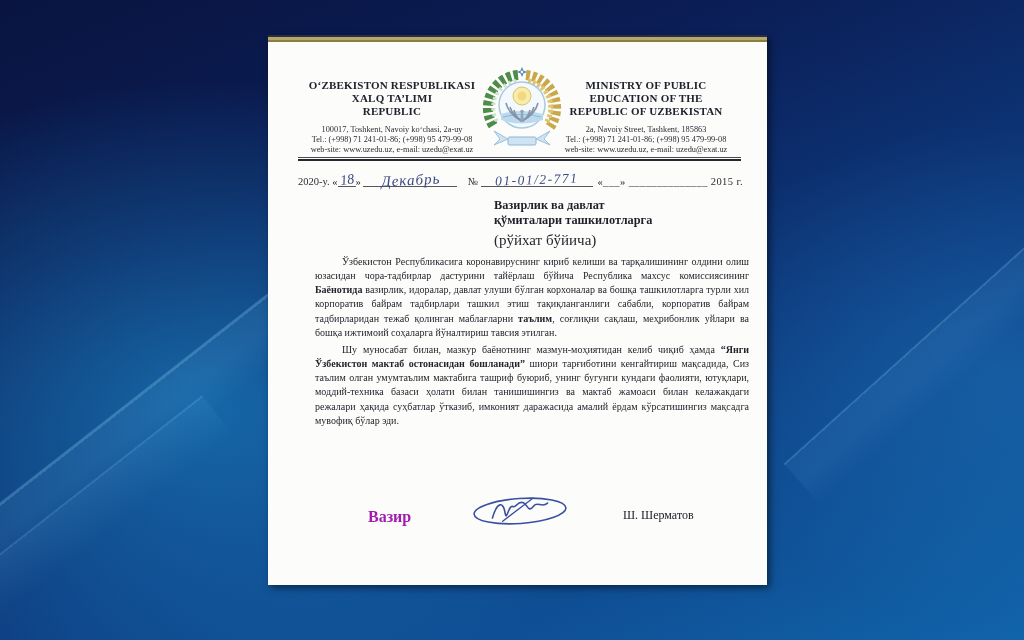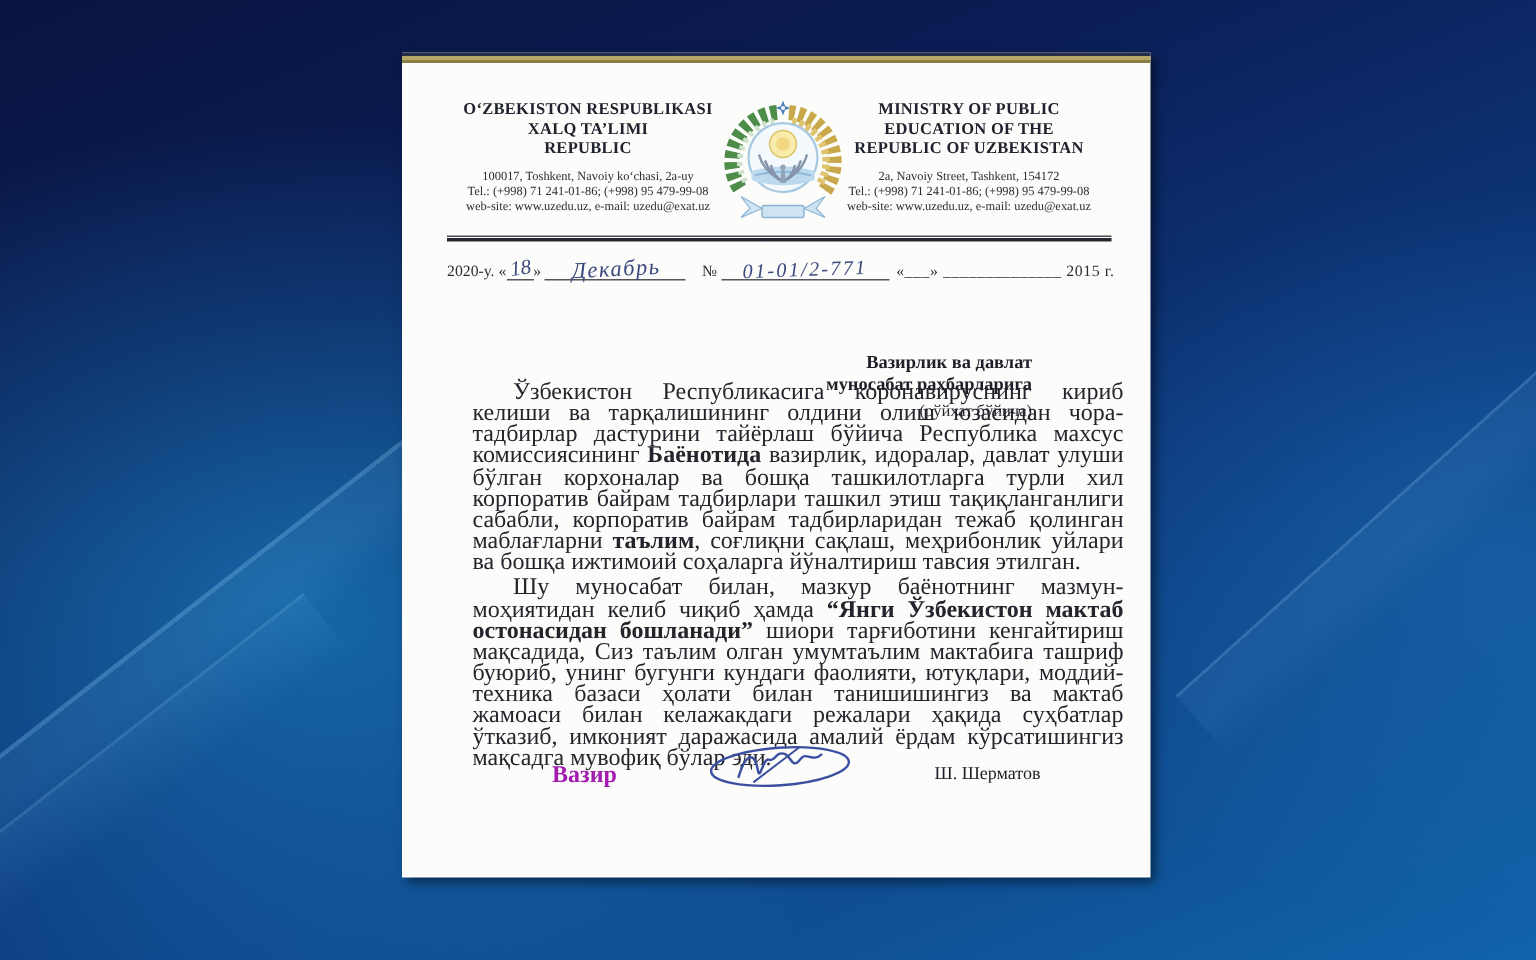--- a/index.html
+++ b/index.html
@@ -20,47 +20,47 @@
     background:linear-gradient(180deg,rgba(160,220,255,.22) 0 2px,rgba(130,195,245,.08) 2px 26px,transparent 55px);}
 
   .page{
     position:absolute;left:268px;top:35px;width:499px;height:550px;
     background:#fcfcfa;box-shadow:3px 3px 7px rgba(0,0,0,.5);
     color:#23232c;
   }
   .topbar{position:absolute;top:0;left:0;right:0;height:7px;
     background:linear-gradient(180deg,#272e4c 0 30%,#b6a968 30% 72%,#8a7e45 72% 100%);}
 
-  .org{position:absolute;top:32px;width:196px;text-align:center;}
+  .org{position:absolute;top:44px;width:196px;text-align:center;}
   .org-left{left:26px;}
   .org-right{left:280px;}
   .org-title{font-weight:bold;font-size:11px;line-height:13px;color:#20222e;letter-spacing:.2px;}
   .org-addr{margin-top:7px;font-size:8.3px;line-height:10px;color:#2c2c35;}
 
   .emblem{position:absolute;left:212px;top:30px;}
 
   .rule{position:absolute;left:30px;right:26px;top:122px;height:4px;
     background:linear-gradient(180deg,#4a4a52 0 1px,transparent 1px 1.8px,#26262e 1.8px 100%);}
 
   .dl{position:absolute;left:30px;right:24px;top:133px;height:22px;font-size:10.5px;color:#2c2c35;}
   .dl-left{position:absolute;left:0;bottom:3px;white-space:nowrap;}
   .dl-mid{position:absolute;left:170px;bottom:3px;white-space:nowrap;}
   .dl-right{position:absolute;right:0;bottom:3px;white-space:nowrap;letter-spacing:.4px;}
   .blank{display:inline-block;border-bottom:1px solid #55555c;text-align:center;vertical-align:bottom;}
   .hw{font-style:italic;color:#3c4a80;display:inline-block;}
   .hw-day{font-size:14px;transform:rotate(-8deg) translateY(2px);}
   .hw-month{font-size:15px;letter-spacing:1px;transform:rotate(-3deg) translateY(3px);}
   .hw-num{font-size:13.5px;letter-spacing:1.5px;transform:rotate(-2deg) translateY(2px);}
 
-  .addressee{position:absolute;left:215px;top:163px;width:205px;text-align:right;margin-top:36px;}
+  .addressee{position:absolute;left:226px;top:163px;width:205px;text-align:left;}
   .addr-bold{font-weight:bold;font-size:12.3px;line-height:15px;color:#1f1f29;}
-  .addr-note{margin-top:4px;font-size:11px;color:#26262f;}
+  .addr-note{margin-top:4px;font-size:15px;color:#26262f;}
 
   .body{position:absolute;left:47px;top:220px;width:434px;
-    font-size:16px;line-height:14.15px;text-align:justify;color:#24242d;}
+    font-size:10px;line-height:14.15px;text-align:justify;color:#24242d;}
   .body p{margin:0;text-indent:27px;}
   .body p + p{margin-top:3px;}
   .b{font-weight:bold;}
 
   .sig-title{position:absolute;left:100px;top:473px;font-weight:bold;font-size:16px;color:#a21caf;}
   .sig-name{position:absolute;left:355px;top:473px;font-weight:normal;font-size:12px;color:#20202a;}
   .sig-mark{position:absolute;left:200px;top:457px;}
 </style>
 </head>
 <body>
@@ -123,41 +123,41 @@
       <path d="M56,74 L70,66 L64,74 L70,80 Z" fill="#cfe4f2" stroke="#8db4d4" stroke-width="0.8"></path>
     </svg>
 
     <div class="org org-right">
       <div class="org-title">
         <div>MINISTRY OF PUBLIC</div>
         <div>EDUCATION OF THE</div>
         <div>REPUBLIC OF UZBEKISTAN</div>
       </div>
       <div class="org-addr">
-        <div>2a, Navoiy Street, Tashkent, 154172</div>
+        <div>2a, Navoiy Street, Tashkent, 185863</div>
         <div>Tel.: (+998) 71 241-01-86; (+998) 95 479-99-08</div>
         <div>web-site: www.uzedu.uz, e-mail: uzedu@exat.uz</div>
       </div>
     </div>
 
     <div class="rule"></div>
 
     <div class="dl">
       <span class="dl-left"><span>2020-y. «</span><span class="blank" style="width:18px;"><span class="hw hw-day">18</span></span><span>»</span>
         <span class="blank" style="width:94px;"><span class="hw hw-month">Декабрь</span></span>
       </span>
       <span class="dl-mid"><span>№</span>
         <span class="blank" style="width:112px;"><span class="hw hw-num">01-01/2-771</span></span>
       </span>
       <span class="dl-right">«___» ______________ 2015 г.</span>
     </div>
 
     <div class="addressee">
       <div class="addr-bold">Вазирлик ва давлат</div>
-      <div class="addr-bold">муносабат раҳбарларига</div>
+      <div class="addr-bold">қўмиталари ташкилотларга</div>
       <div class="addr-note">(рўйхат бўйича)</div>
     </div>
 
     <div class="body">
       <p><span>Ўзбекистон Республикасига коронавируснинг кириб келиши ва тарқалишининг олдини олиш юзасидан чора-тадбирлар дастурини тайёрлаш бўйича Республика махсус комиссиясининг </span><span class="b">Баёнотида</span><span> вазирлик, идоралар, давлат улуши бўлган корхоналар ва бошқа ташкилотларга турли хил корпоратив байрам тадбирлари ташкил этиш тақиқланганлиги сабабли, корпоратив байрам тадбирларидан тежаб қолинган маблағларни </span><span class="b">таълим</span><span>, соғлиқни сақлаш, меҳрибонлик уйлари ва бошқа ижтимоий соҳаларга йўналтириш тавсия этилган.</span></p>
       <p><span>Шу муносабат билан, мазкур баёнотнинг мазмун-моҳиятидан келиб чиқиб ҳамда </span><span class="b">“Янги Ўзбекистон мактаб остонасидан бошланади”</span><span> шиори тарғиботини кенгайтириш мақсадида, Сиз таълим олган умумтаълим мактабига ташриф буюриб, унинг бугунги кундаги фаолияти, ютуқлари, моддий-техника базаси ҳолати билан танишишингиз ва мактаб жамоаси билан келажакдаги режалари ҳақида суҳбатлар ўтказиб, имконият даражасида амалий ёрдам кўрсатишингиз мақсадга мувофиқ бўлар эди.</span></p>
     </div>
 
     <div class="sig-title">Вазир</div>
     <svg class="sig-mark" width="104" height="38" viewBox="0 0 104 38">

